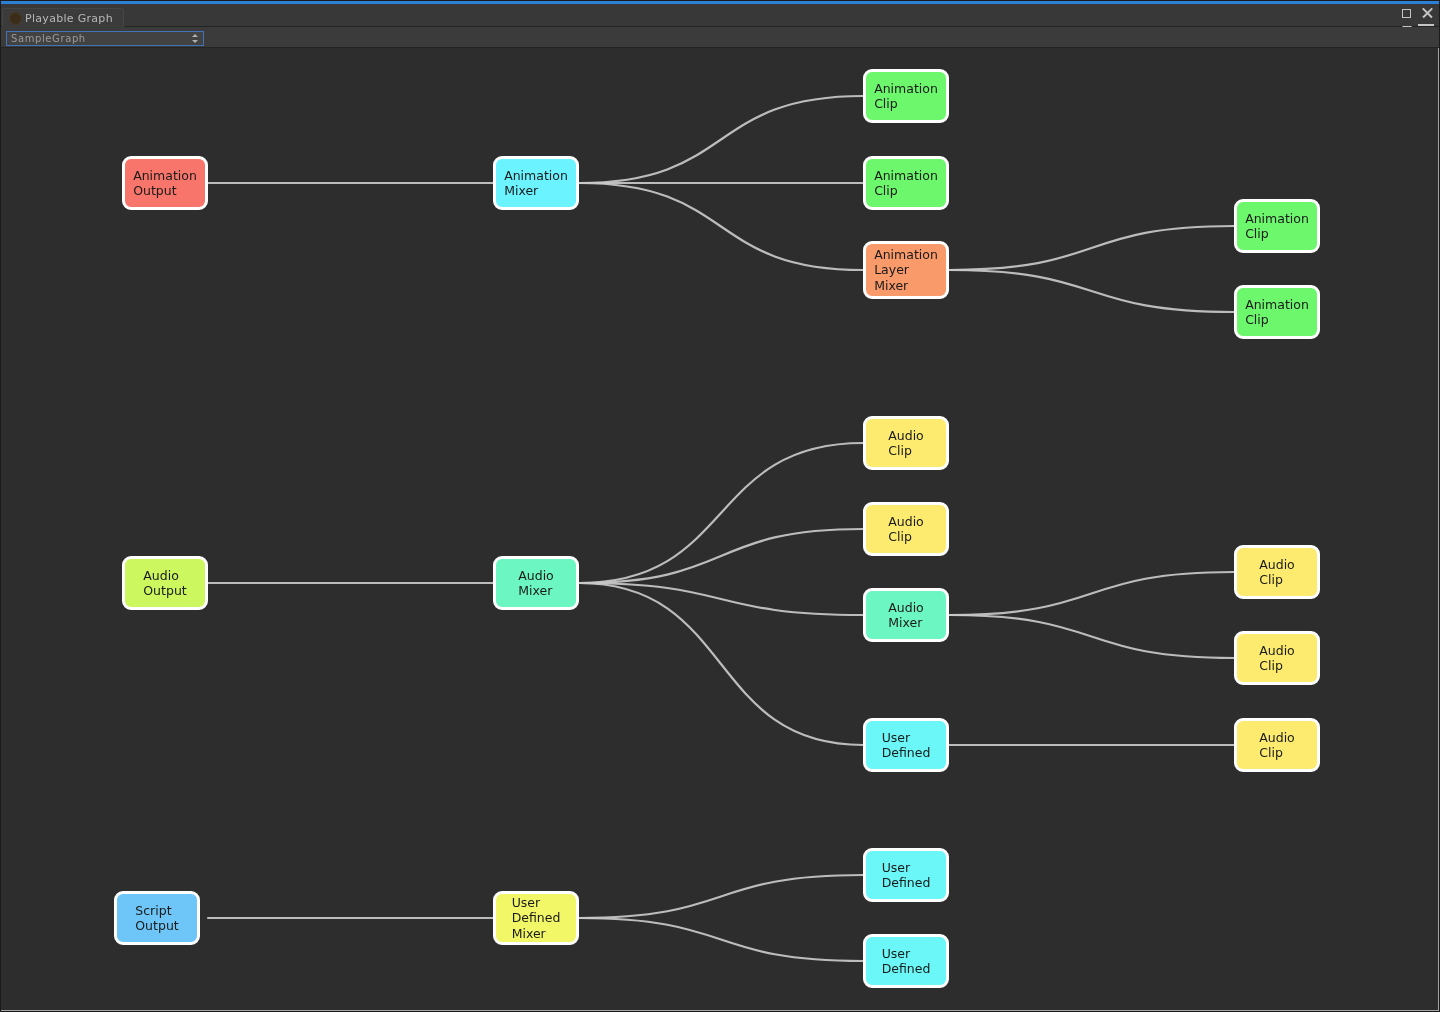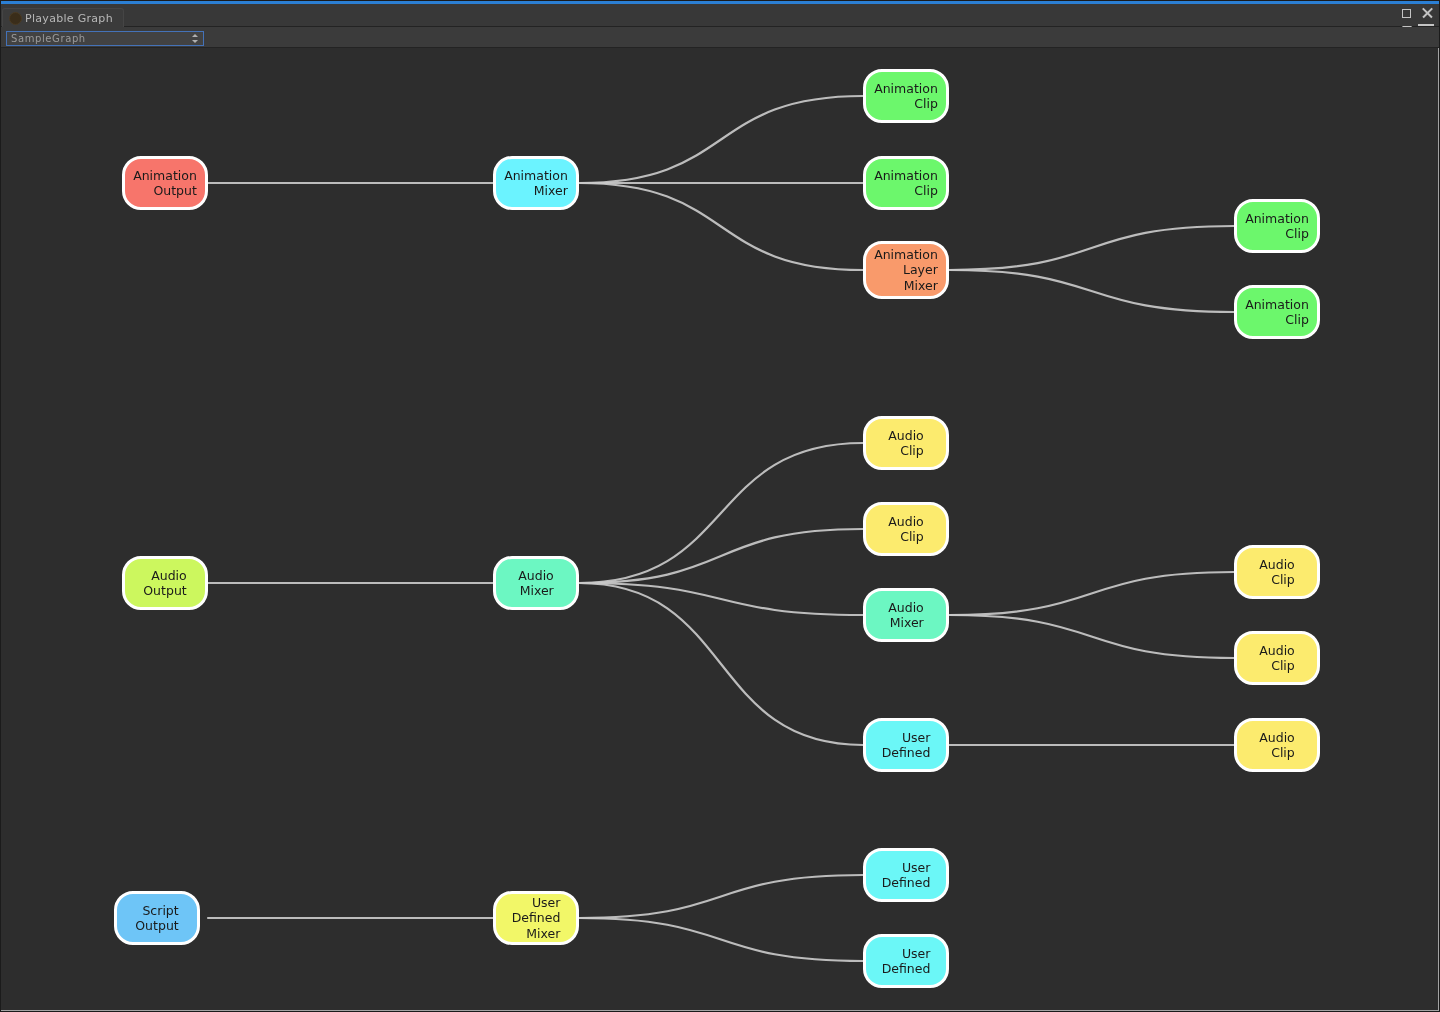--- a/index.html
+++ b/index.html
@@ -196,25 +196,25 @@
     left: 0; top: 0;
     width: 1437px;
     height: 962px;
     pointer-events: none;
   }
 
   .node {
     position: absolute;
     box-sizing: border-box;
     border: 3px solid #ffffff;
-    border-radius: 19px;
+    border-radius: 9px;
     display: flex;
     align-items: center;
     justify-content: center;
-    text-align: right;
+    text-align: left;
     color: #1a1a1a;
     font-size: 12.5px;
     line-height: 15.5px;
     font-family: "DejaVu Sans", "Liberation Sans", sans-serif;
     white-space: pre-line;
     user-select: none;
   }
 
   
   .frame {

